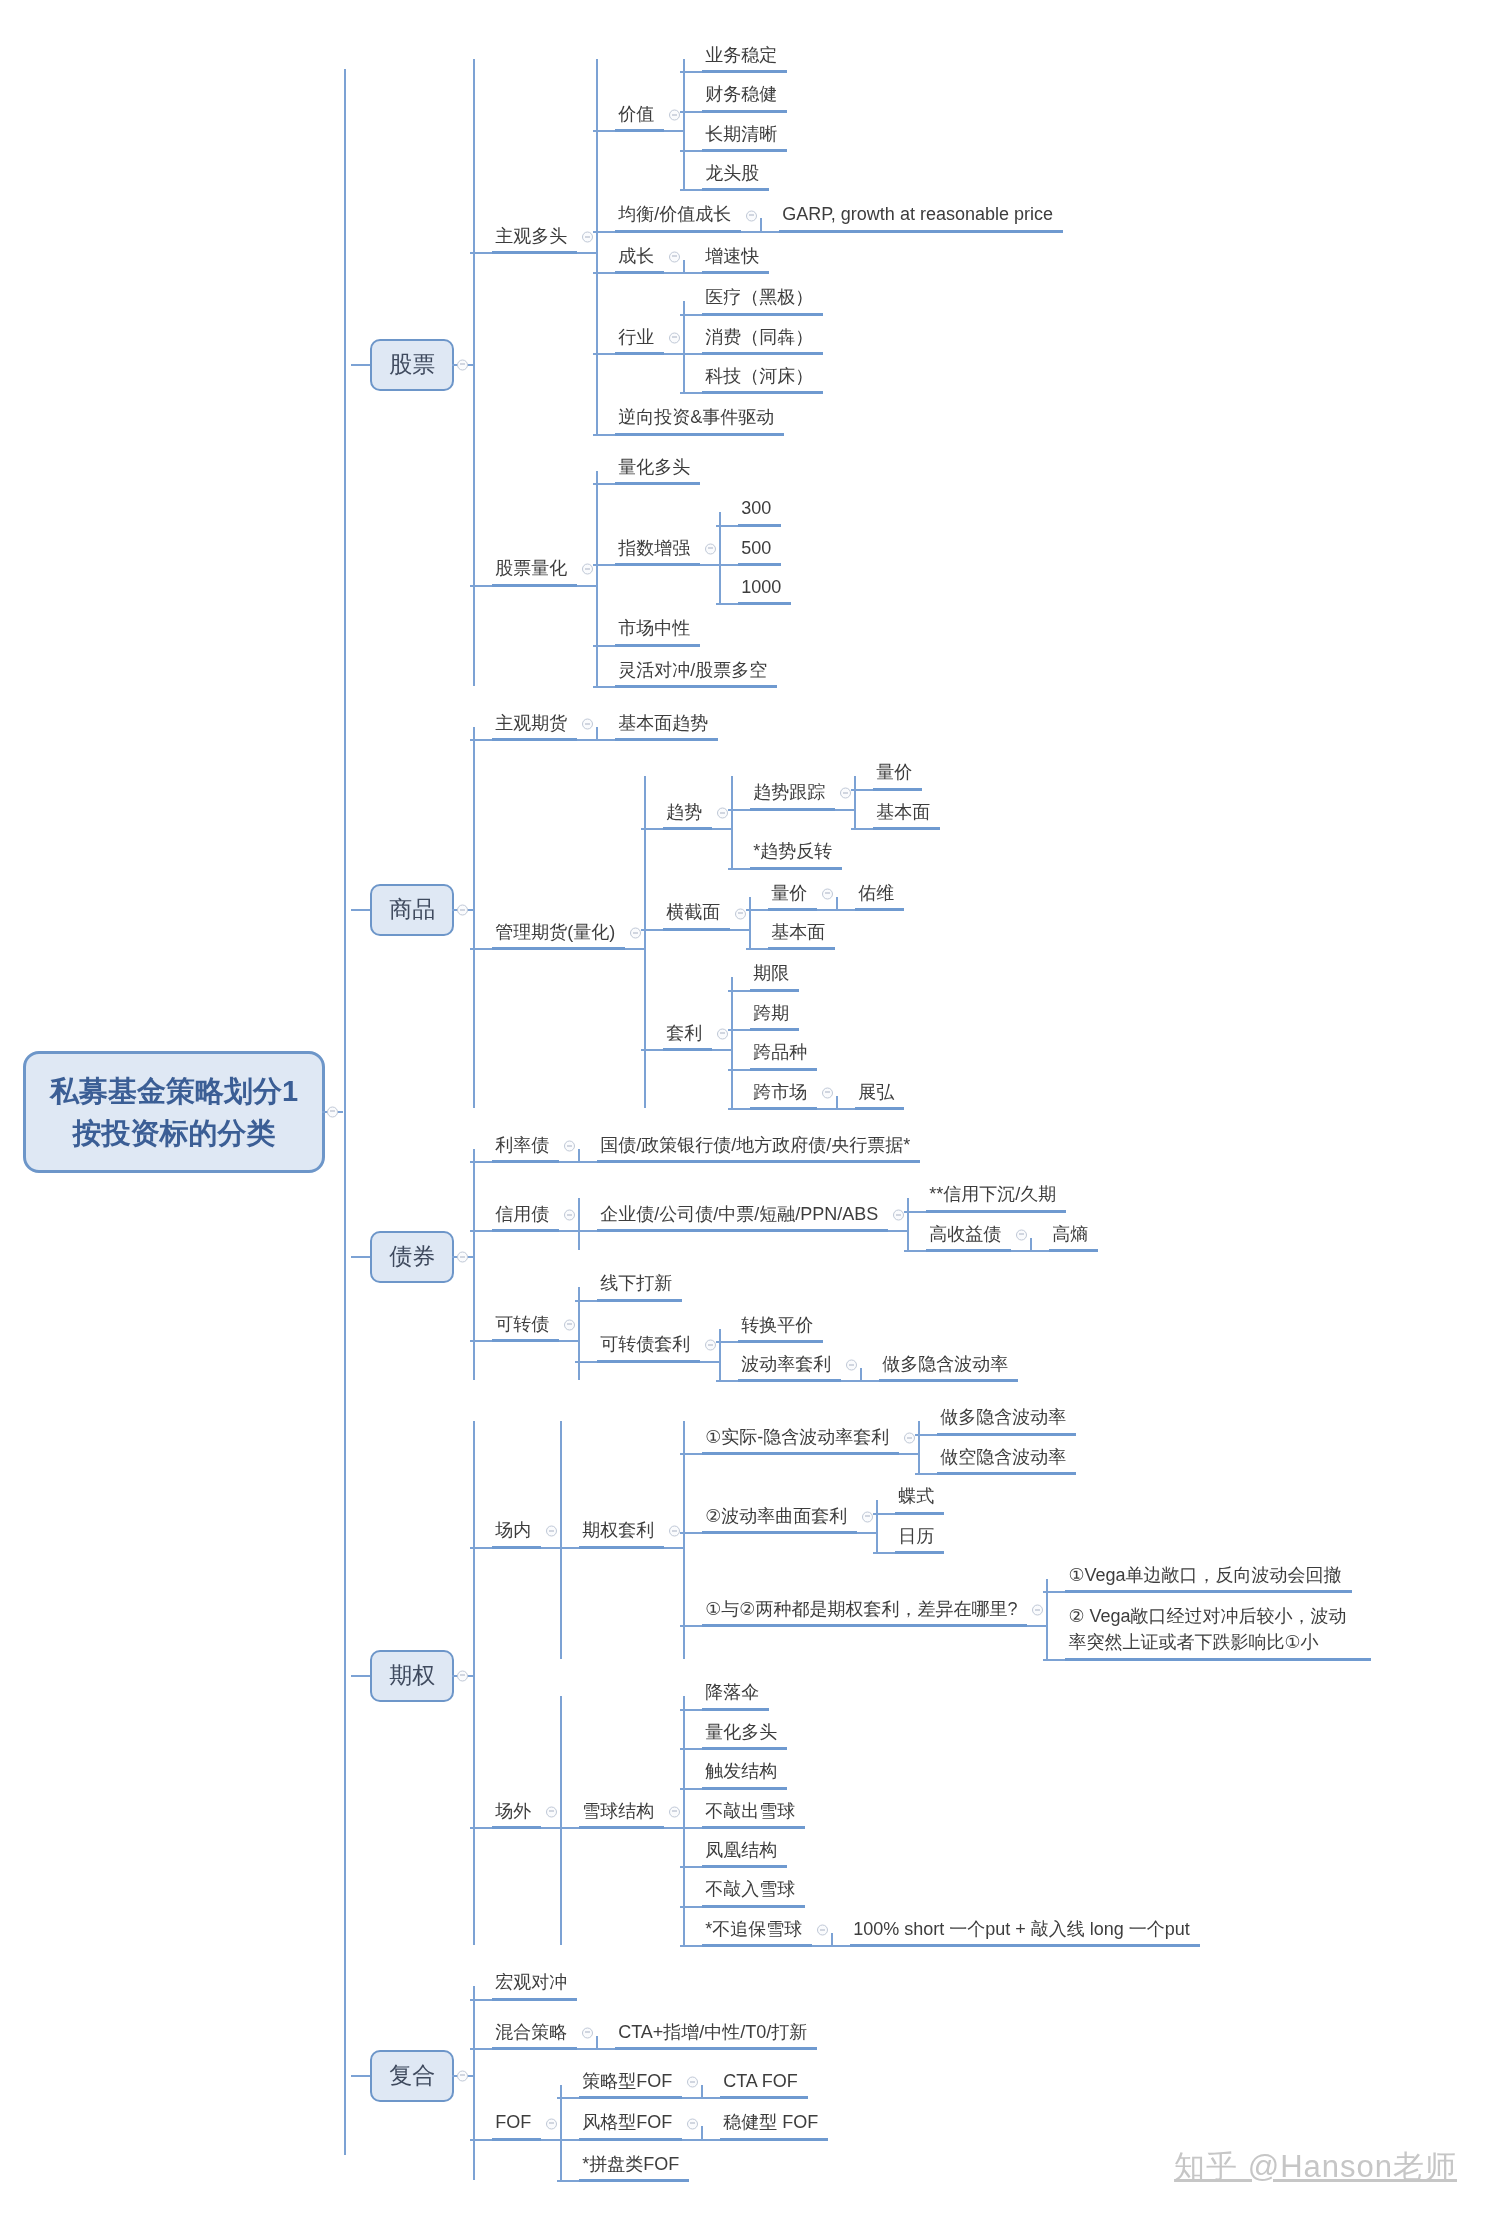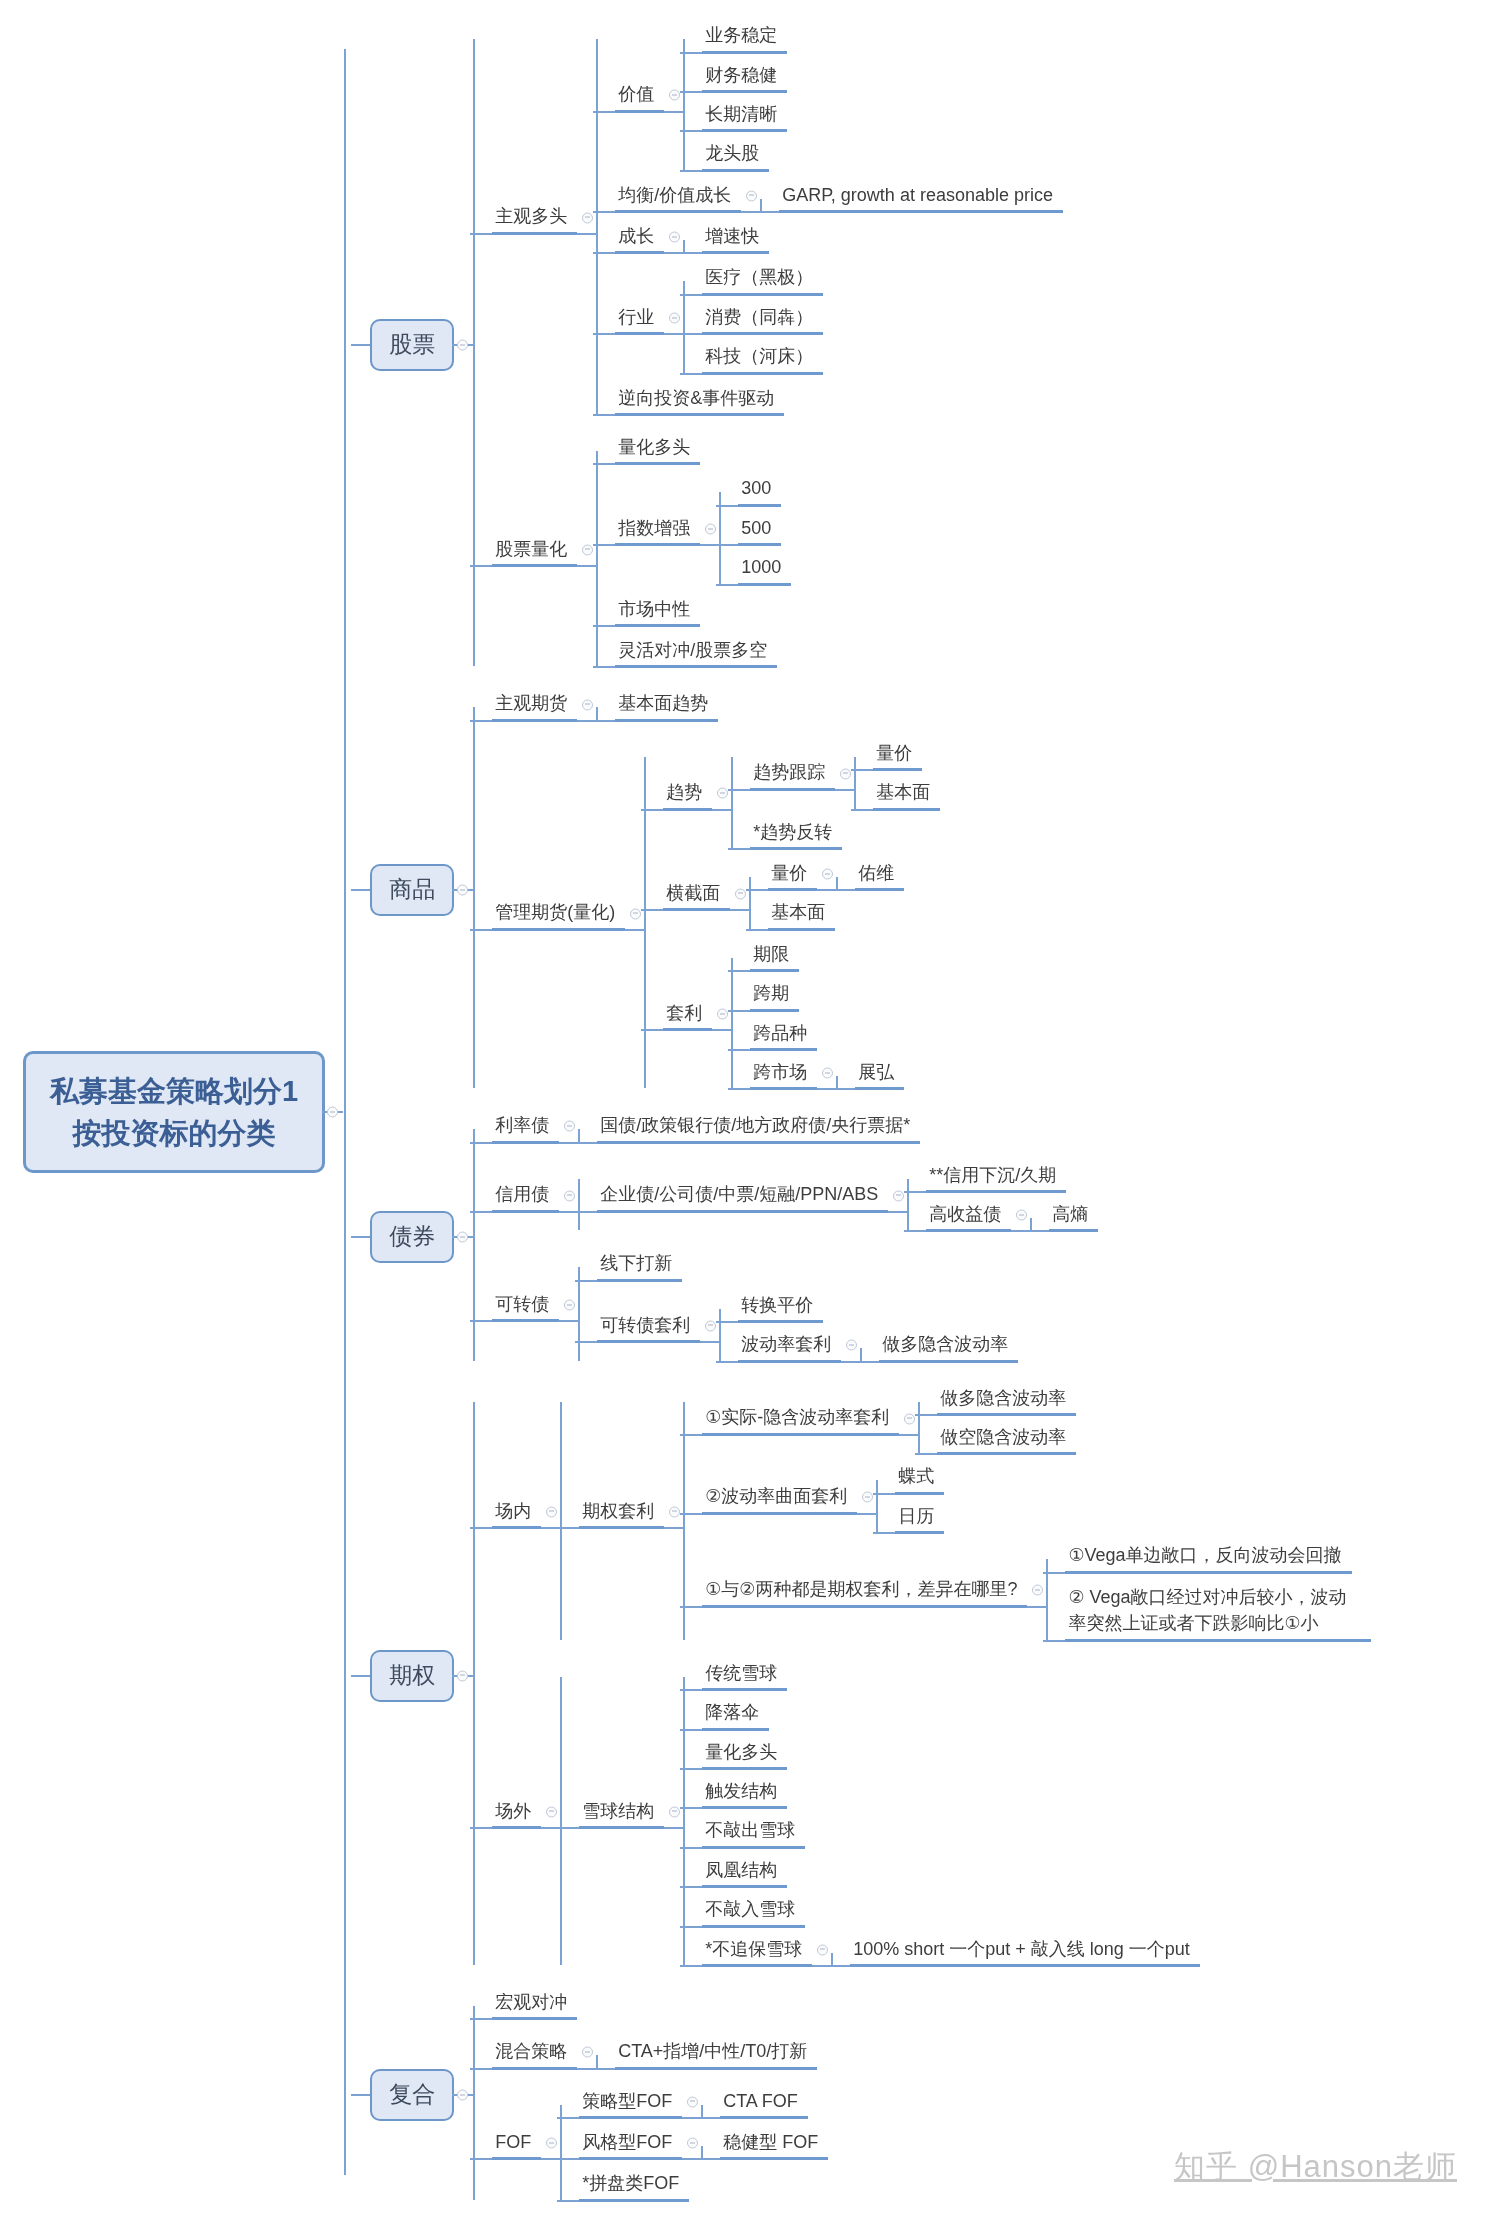--- a/index.html
+++ b/index.html
@@ -26,21 +26,21 @@
   }
   .label.wrap{white-space:normal;max-width:306px;line-height:1.45;}
 
   
   .label.box{
     background:var(--box-fill);border:2px solid var(--box-border);border-radius:10px;
     font-size:23px;color:var(--box-text);padding:8px 17px 9px;margin-left:7px;
   }
   
   .label.root{
-    border-width:3px;border-radius:10px;font-size:29px;font-weight:bold;color:var(--root-text);
+    border-width:3px;border-radius:16px;font-size:29px;font-weight:bold;color:var(--root-text);
     text-align:center;white-space:pre-line;padding:16px 24px;line-height:1.45;
   }
 
   
   .kids{display:flex;flex-direction:column;position:relative;margin-left:38px;row-gap:8px;}
   .kids.depth0{row-gap:22px;}
   .kids.depth1{row-gap:18px;}
   .kids.depth2{row-gap:10px;}
 
   
@@ -362,23 +362,20 @@
                 </div>
               </div>
             </div>
             <div class="tnode">
               <div class="label line has-kids">场外<span class="minus"></span></div>
               <div class="kids depth2">
                 <div class="tnode">
                   <div class="label line has-kids">雪球结构<span class="minus"></span></div>
                   <div class="kids depth3">
                     <div class="tnode">
-                      <div class="label line">传统雪球</div>
-                    </div>
-                    <div class="tnode">
                       <div class="label line">降落伞</div>
                     </div>
                     <div class="tnode">
                       <div class="label line">量化多头</div>
                     </div>
                     <div class="tnode">
                       <div class="label line">触发结构</div>
                     </div>
                     <div class="tnode">
                       <div class="label line">不敲出雪球</div>

